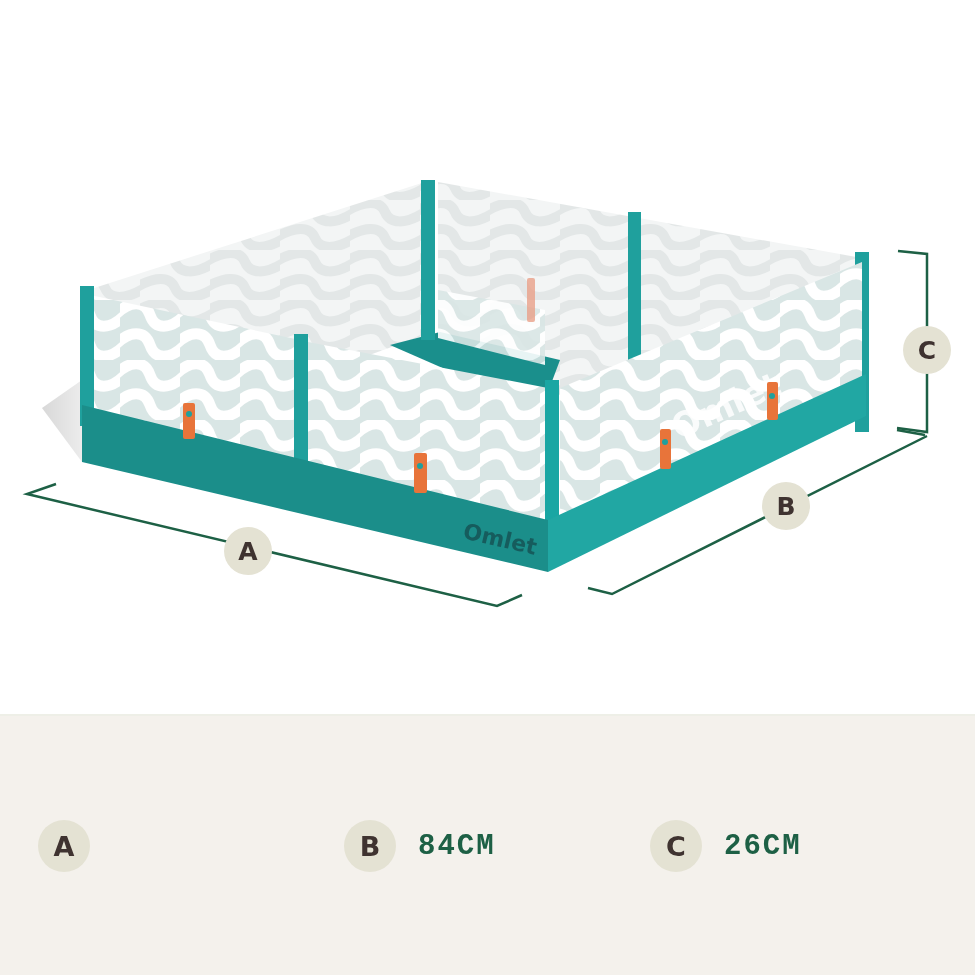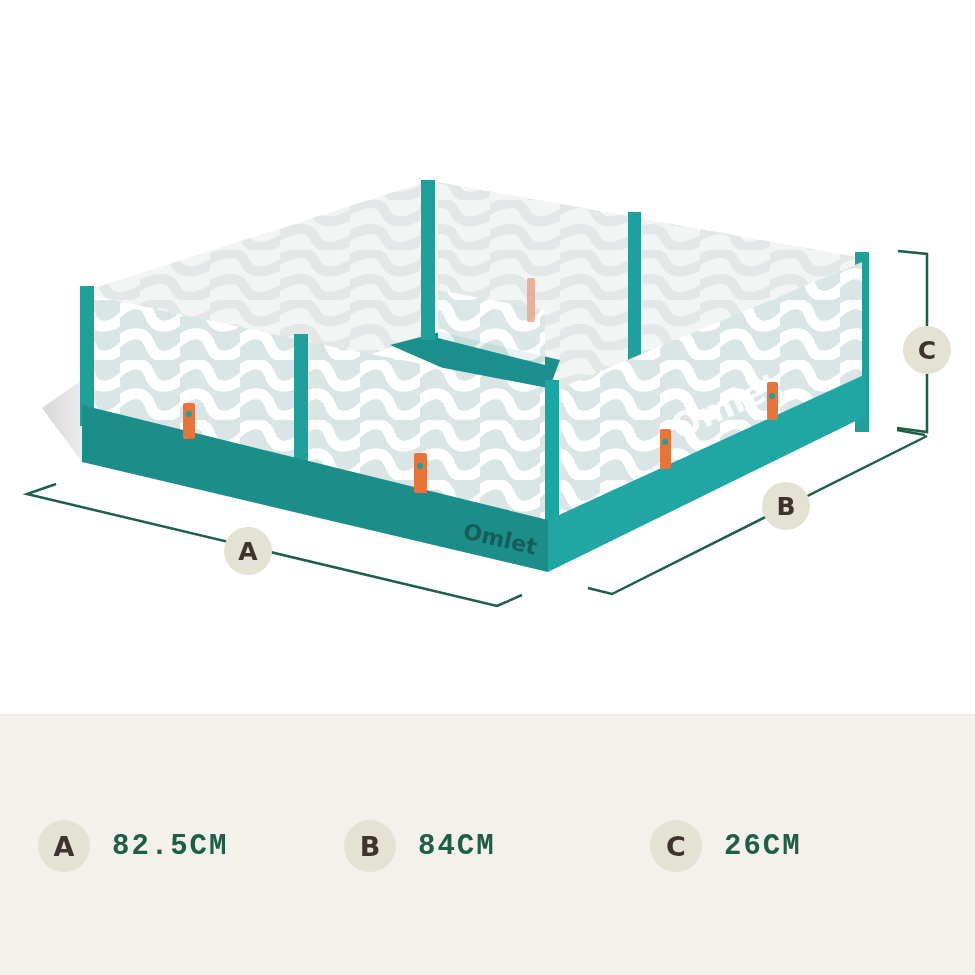--- a/index.html
+++ b/index.html
@@ -131,21 +131,20 @@
   </svg>
 
   <div class="dim-badge" style="left:224px; top:527px;">A</div>
   <div class="dim-badge" style="left:762px; top:482px;">B</div>
   <div class="dim-badge" style="left:903px; top:326px;">C</div>
 </div>
 
 <div class="footer">
   <div class="spec" style="left:38px;">
     <div class="dim-badge">A</div>
-    <div class="value">82.5CM</div>
   </div>
   <div class="spec" style="left:344px;">
     <div class="dim-badge">B</div>
     <div class="value">84CM</div>
   </div>
   <div class="spec" style="left:650px;">
     <div class="dim-badge">C</div>
     <div class="value">26CM</div>
   </div>
 </div>

